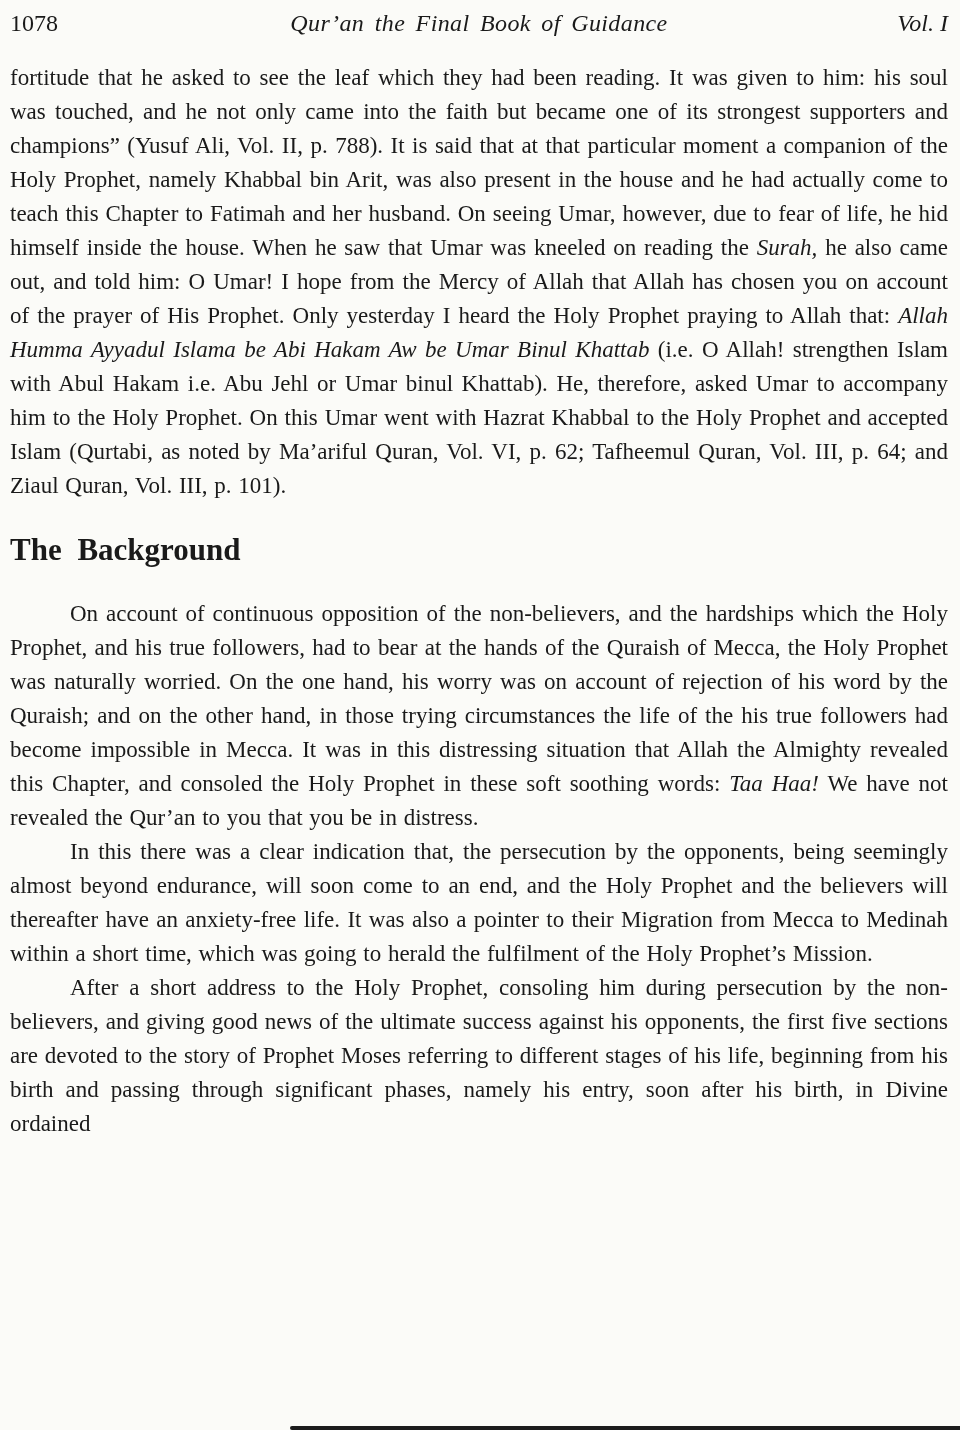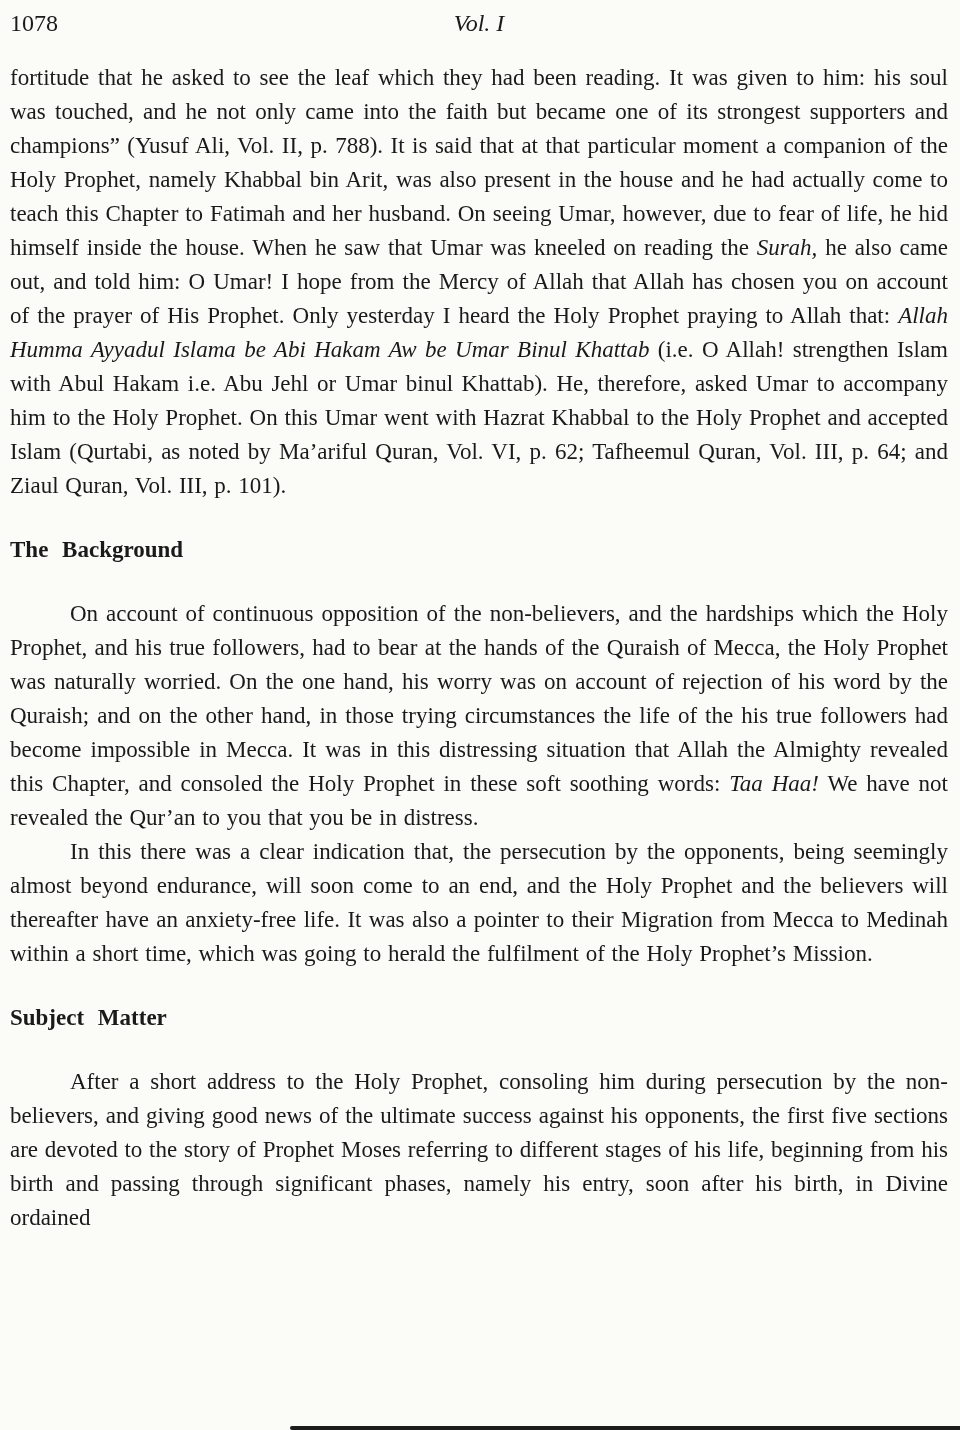--- a/index.html
+++ b/index.html
@@ -31,21 +31,21 @@
   .body-text {
     font-size: 23px;
     line-height: 34px;
     text-align: justify;
     word-spacing: 1px;
     margin-top: 24px;
   }
   .para { margin: 0; }
   .indent { text-indent: 60px; }
   .section-head {
-    font-size: 23px;
+    font-size: 31px;
     font-weight: bold;
     word-spacing: 8px;
     margin: 30px 0 30px 0;
     text-align: left;
   }
   .italic { font-style: italic; }
   .scan-edge {
     position: absolute;
     left: 290px;
     right: 0;
@@ -55,30 +55,30 @@
     border-radius: 2px 0 0 2px;
   }
 </style>
 </head>
 <body>
 
 <div class="page">
 
   <header class="running-head">
     <span class="pg-num">1078</span>
+    <span class="run-title">Qur’an the Final Book of Guidance</span>
     <span class="vol">Vol. I</span>
   </header>
 
   <main class="body-text">
     <p class="para"><span>fortitude that he asked to see the leaf which they had been reading. It was given to him: his soul was touched, and he not only came into the faith but became one of its strongest supporters and champions” (Yusuf Ali, Vol. II, p. 788). It is said that at that particular moment a companion of the Holy Prophet, namely Khabbal bin Arit, was also present in the house and he had actually come to teach this Chapter to Fatimah and her husband. On seeing Umar, however, due to fear of life, he hid himself inside the house. When he saw that Umar was kneeled on reading the </span><span class="italic">Surah,</span><span> he also came out, and told him: O Umar! I hope from the Mercy of Allah that Allah has chosen you on account of the prayer of His Prophet. Only yesterday I heard the Holy Prophet praying to Allah that: </span><span class="italic">Allah Humma Ayyadul Islama be Abi Hakam Aw be Umar Binul Khattab</span><span> (i.e. O Allah! strengthen Islam with Abul Hakam i.e. Abu Jehl or Umar binul Khattab). He, therefore, asked Umar to accompany him to the Holy Prophet. On this Umar went with Hazrat Khabbal to the Holy Prophet and accepted Islam (Qurtabi, as noted by Ma’ariful Quran, Vol. VI, p. 62; Tafheemul Quran, Vol. III, p. 64; and Ziaul Quran, Vol. III, p. 101).</span></p>
 
     <h2 class="section-head">The Background</h2>
 
     <p class="para indent"><span>On account of continuous opposition of the non-believers, and the hardships which the Holy Prophet, and his true followers, had to bear at the hands of the Quraish of Mecca, the Holy Prophet was naturally worried. On the one hand, his worry was on account of rejection of his word by the Quraish; and on the other hand, in those trying circumstances the life of the his true followers had become impossible in Mecca. It was in this distressing situation that Allah the Almighty revealed this Chapter, and consoled the Holy Prophet in these soft soothing words: </span><span class="italic">Taa Haa!</span><span> We have not revealed the Qur’an to you that you be in distress.</span></p>
     <p class="para indent"><span>In this there was a clear indication that, the persecution by the opponents, being seemingly almost beyond endurance, will soon come to an end, and the Holy Prophet and the believers will thereafter have an anxiety-free life. It was also a pointer to their Migration from Mecca to Medinah within a short time, which was going to herald the fulfilment of the Holy Prophet’s Mission.</span></p>
 
-    <h2 class="section-head">Subject Matter</h2>
 
     <p class="para indent"><span>After a short address to the Holy Prophet, consoling him during persecution by the non-believers, and giving good news of the ultimate success against his opponents, the first five sections are devoted to the story of Prophet Moses referring to different stages of his life, beginning from his birth and passing through significant phases, namely his entry, soon after his birth, in Divine ordained</span></p>
   </main>
 
   <div class="scan-edge"></div>
 </div>
 
 </body></html>

